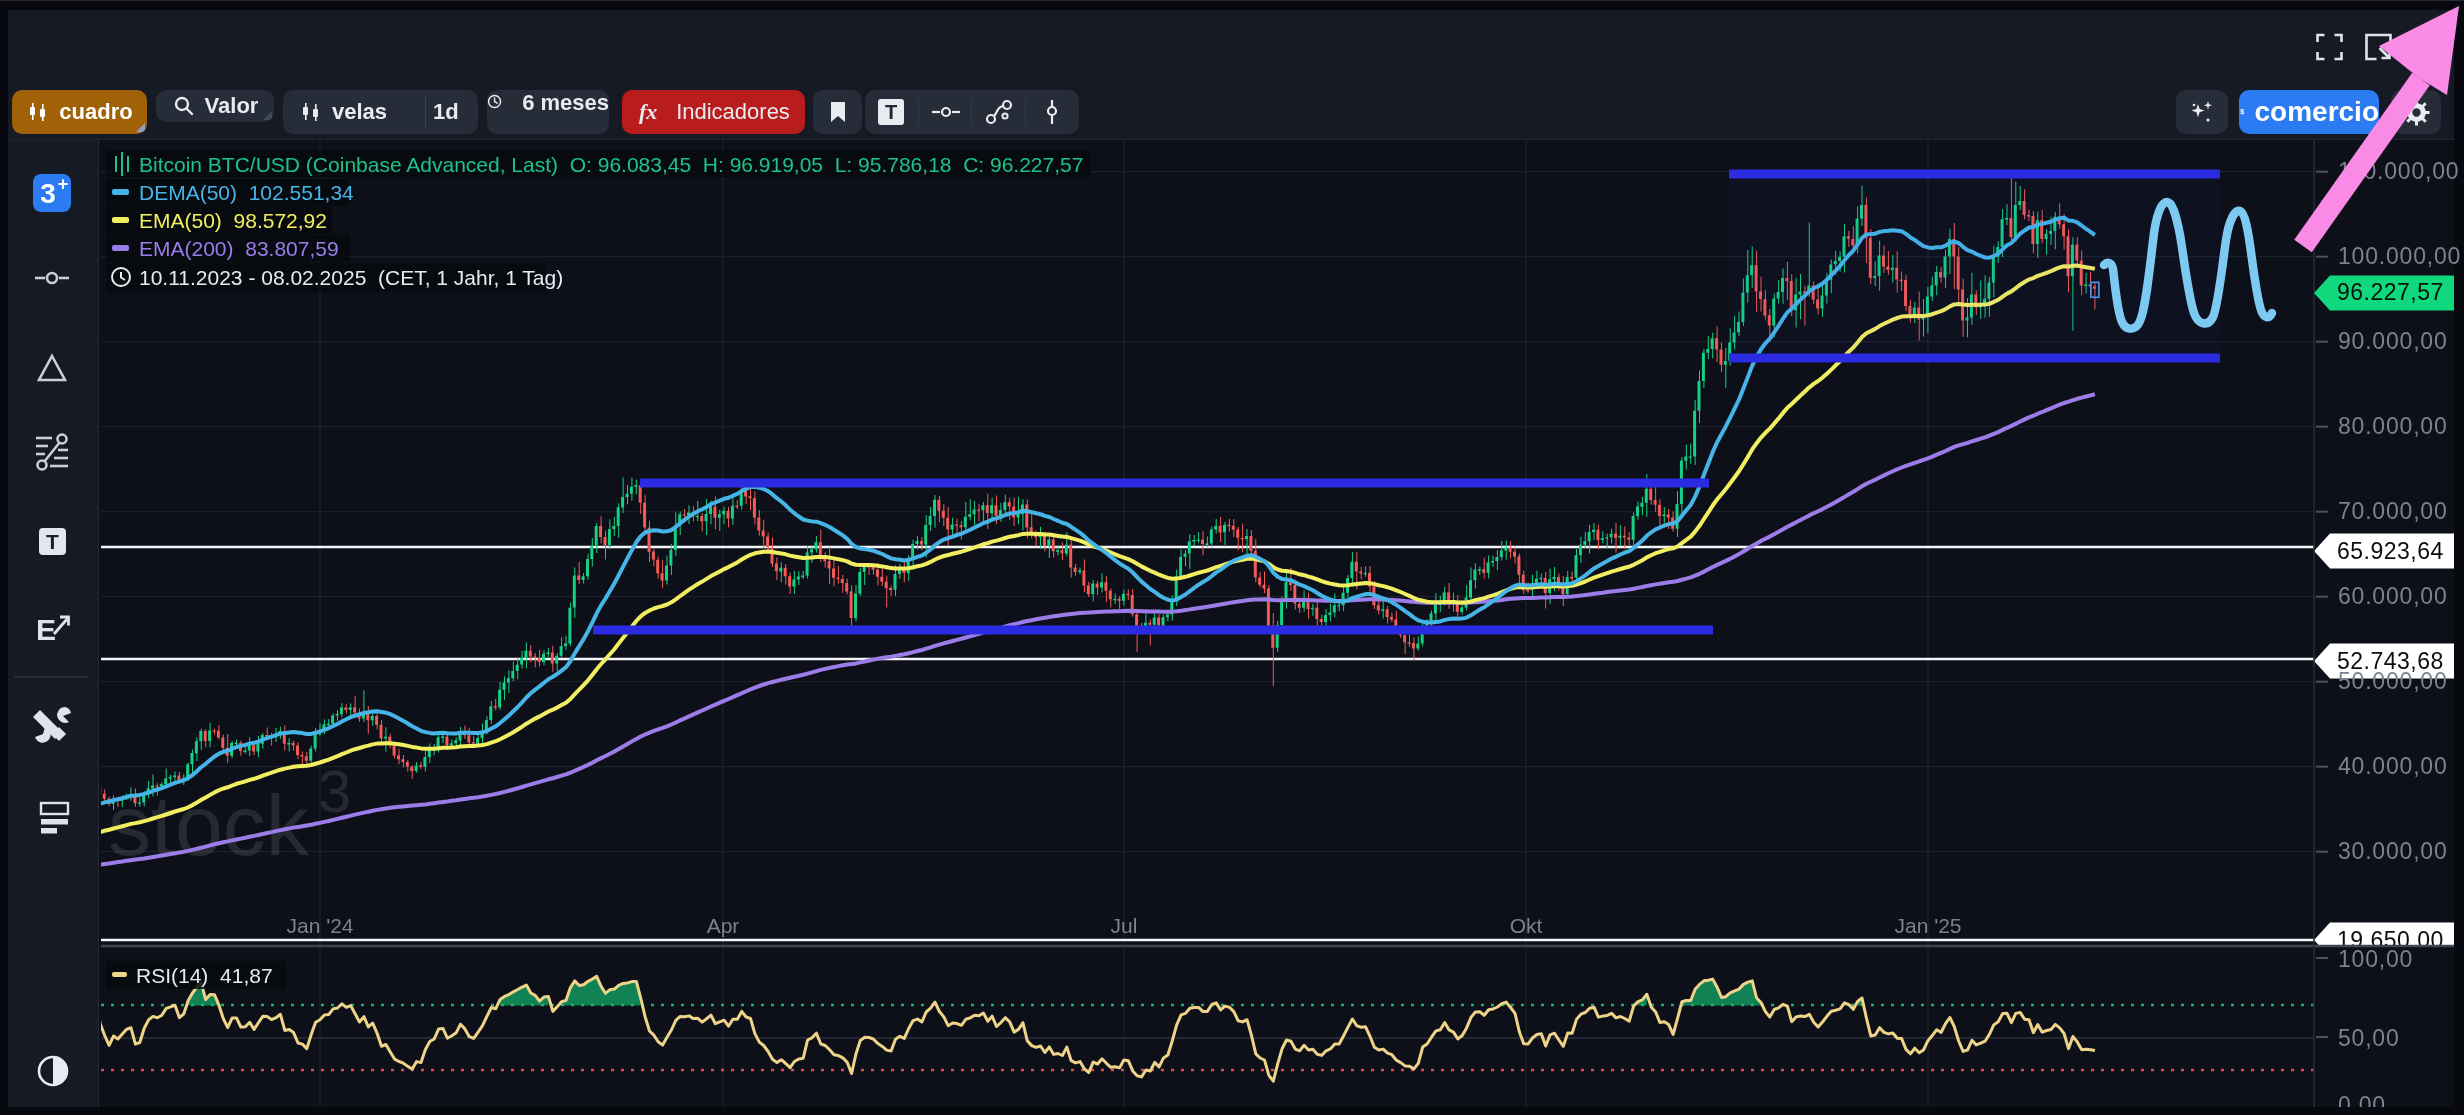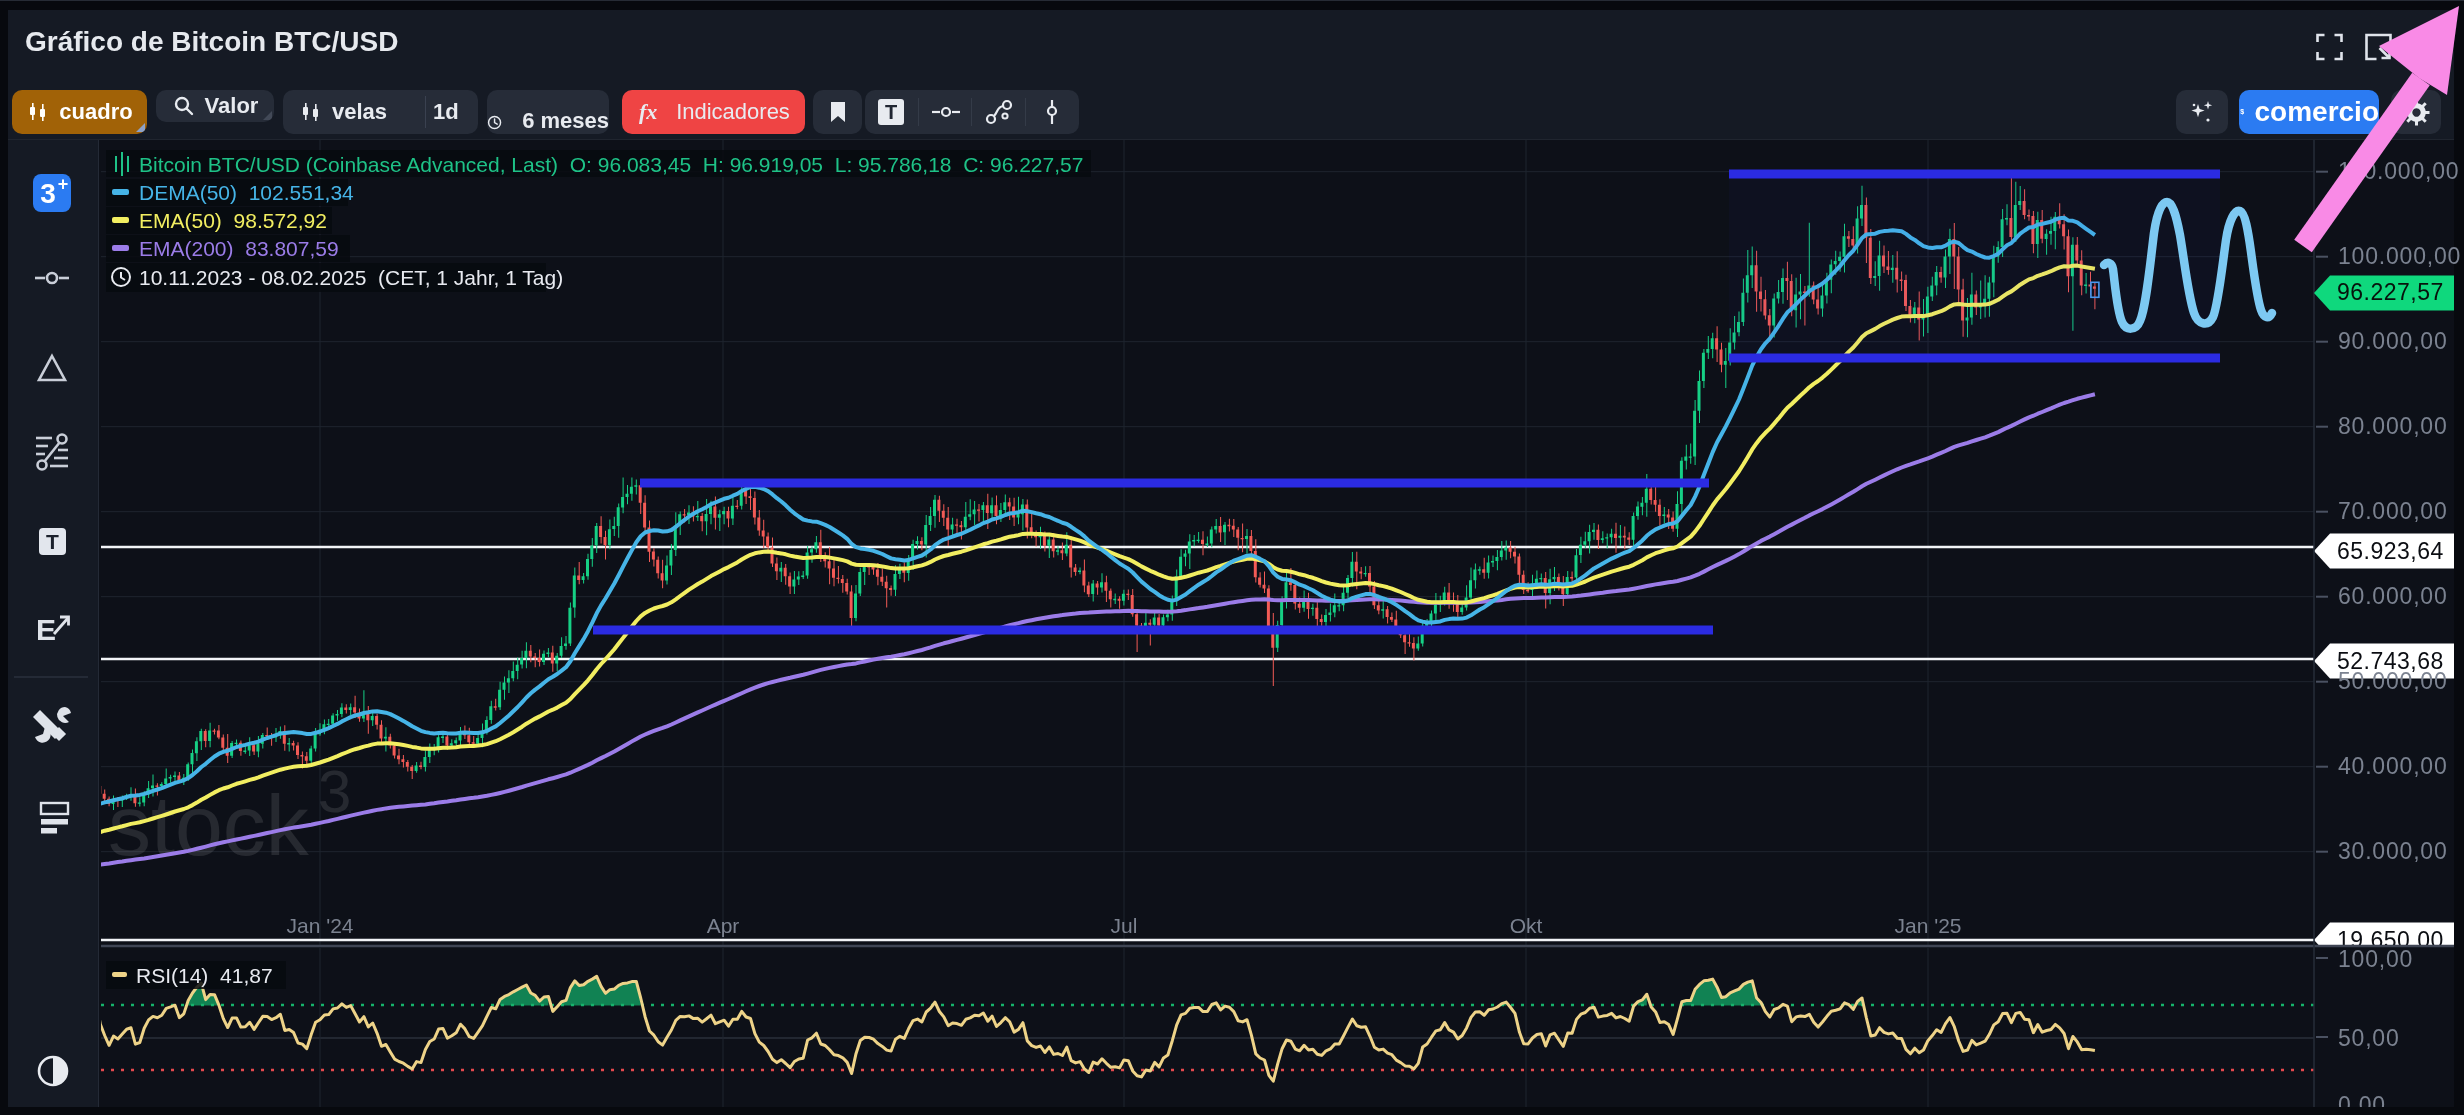--- a/index.html
+++ b/index.html
@@ -1,19 +1,18 @@
 <!DOCTYPE html>
 <html><head><meta charset="utf-8"><style>
 *{margin:0;padding:0;box-sizing:border-box}
 body{width:2464px;height:1115px;background:#07090e;font-family:"Liberation Sans",sans-serif;overflow:hidden;position:relative}
 </style></head><body>
 <div style="position:absolute;left:0;top:0;width:2464px;height:1px;background:#262b35"></div>
 <div style="position:absolute;left:8px;top:10px;width:2446px;height:1097px;background:#0d1018">
   <div style="position:absolute;left:0;top:0;width:100%;height:130px;background:#151a24;border-bottom:1px solid #20252f">
-    <div style="position:absolute;left:17px;top:16px;font-size:28px;font-weight:bold;color:#e6e9ee">Gráfico de Bitcoin BTC/USD</div>
     <div style="position:absolute;left:2307px;top:23px"><svg width="29" height="28" viewBox="0 0 28 28">
           <g fill="none" stroke="#dfe3ea" stroke-width="2.6">
             <path d="M2,9 V2 H9"></path>
             <path d="M19,2 H26 V9"></path>
             <path d="M26,19 V26 H19"></path>
             <path d="M9,26 H2 V19"></path>
           </g>
         </svg></div>
     <div style="position:absolute;left:2356px;top:23px"><svg width="29" height="28" viewBox="0 0 28 28">
           <g fill="none" stroke="#dfe3ea" stroke-width="2.6">
@@ -55,28 +54,28 @@
             <rect x="16" y="4" width="1.6" height="5"></rect>
             <rect x="16" y="17" width="1.6" height="4"></rect>
           </g>
         </svg>
         <span style="font-size:22px;font-weight:bold;color:#e8ebf0">velas</span>
       </div>
       <div style="position:absolute;left:417px;top:86px;width:1px;height:32px;background:#3a4150"></div>
       <div style="position:absolute;left:425px;top:80px;width:45px;height:44px;display:flex;align-items:center;">
         <span style="font-size:22px;font-weight:bold;color:#e8ebf0">1d</span>
       </div>
-      <div style="position:absolute;left:479px;top:80px;width:122px;height:44px;background:#262c38;border-radius:10px;display:flex;align-items:flex-end;justify-content:center;gap:20px;overflow:hidden;white-space:nowrap">
+      <div style="position:absolute;left:479px;top:80px;width:122px;height:44px;background:#262c38;border-radius:10px;display:flex;align-items:flex-start;justify-content:center;gap:20px;overflow:hidden;white-space:nowrap">
         <svg width="23" height="23" viewBox="0 0 24 24">
           <circle cx="12" cy="12" r="9.5" fill="none" stroke="#e8ebf0" stroke-width="2.3"></circle>
           <path d="M12,6.5 V12 l4.2,2.6" fill="none" stroke="#e8ebf0" stroke-width="2.3" stroke-linecap="round"></path>
         </svg>
         <span style="font-size:22px;font-weight:bold;color:#e8ebf0">6 meses</span>
       </div>
-      <div style="position:absolute;left:614px;top:80px;width:183px;height:44px;background:#ef4444;border-radius:10px;display:flex;align-items:center;justify-content:center;gap:9px;overflow:hidden;white-space:nowrap">
+      <div style="position:absolute;left:614px;top:80px;width:183px;height:44px;background:#b91c1c;border-radius:10px;display:flex;align-items:center;justify-content:center;gap:9px;overflow:hidden;white-space:nowrap">
         <svg width="30" height="26" viewBox="0 0 30 26">
           <text x="2" y="20" font-family="Liberation Serif, serif" font-style="italic" font-weight="bold" font-size="22" fill="#e8ebf0">fx</text>
         </svg>
         <span style="font-size:22px;font-weight:normal;color:#e8ebf0">Indicadores</span>
       </div>
       <div style="position:absolute;left:805px;top:80px;width:49px;height:44px;background:#262c38;border-radius:10px;display:flex;align-items:center;justify-content:center;gap:9px;overflow:hidden;white-space:nowrap">
         <svg width="20" height="22" viewBox="0 0 20 22">
           <path d="M3,1 h14 v20 l-7,-6 l-7,6 Z" fill="#e8ebf0"></path>
         </svg>
       </div>

